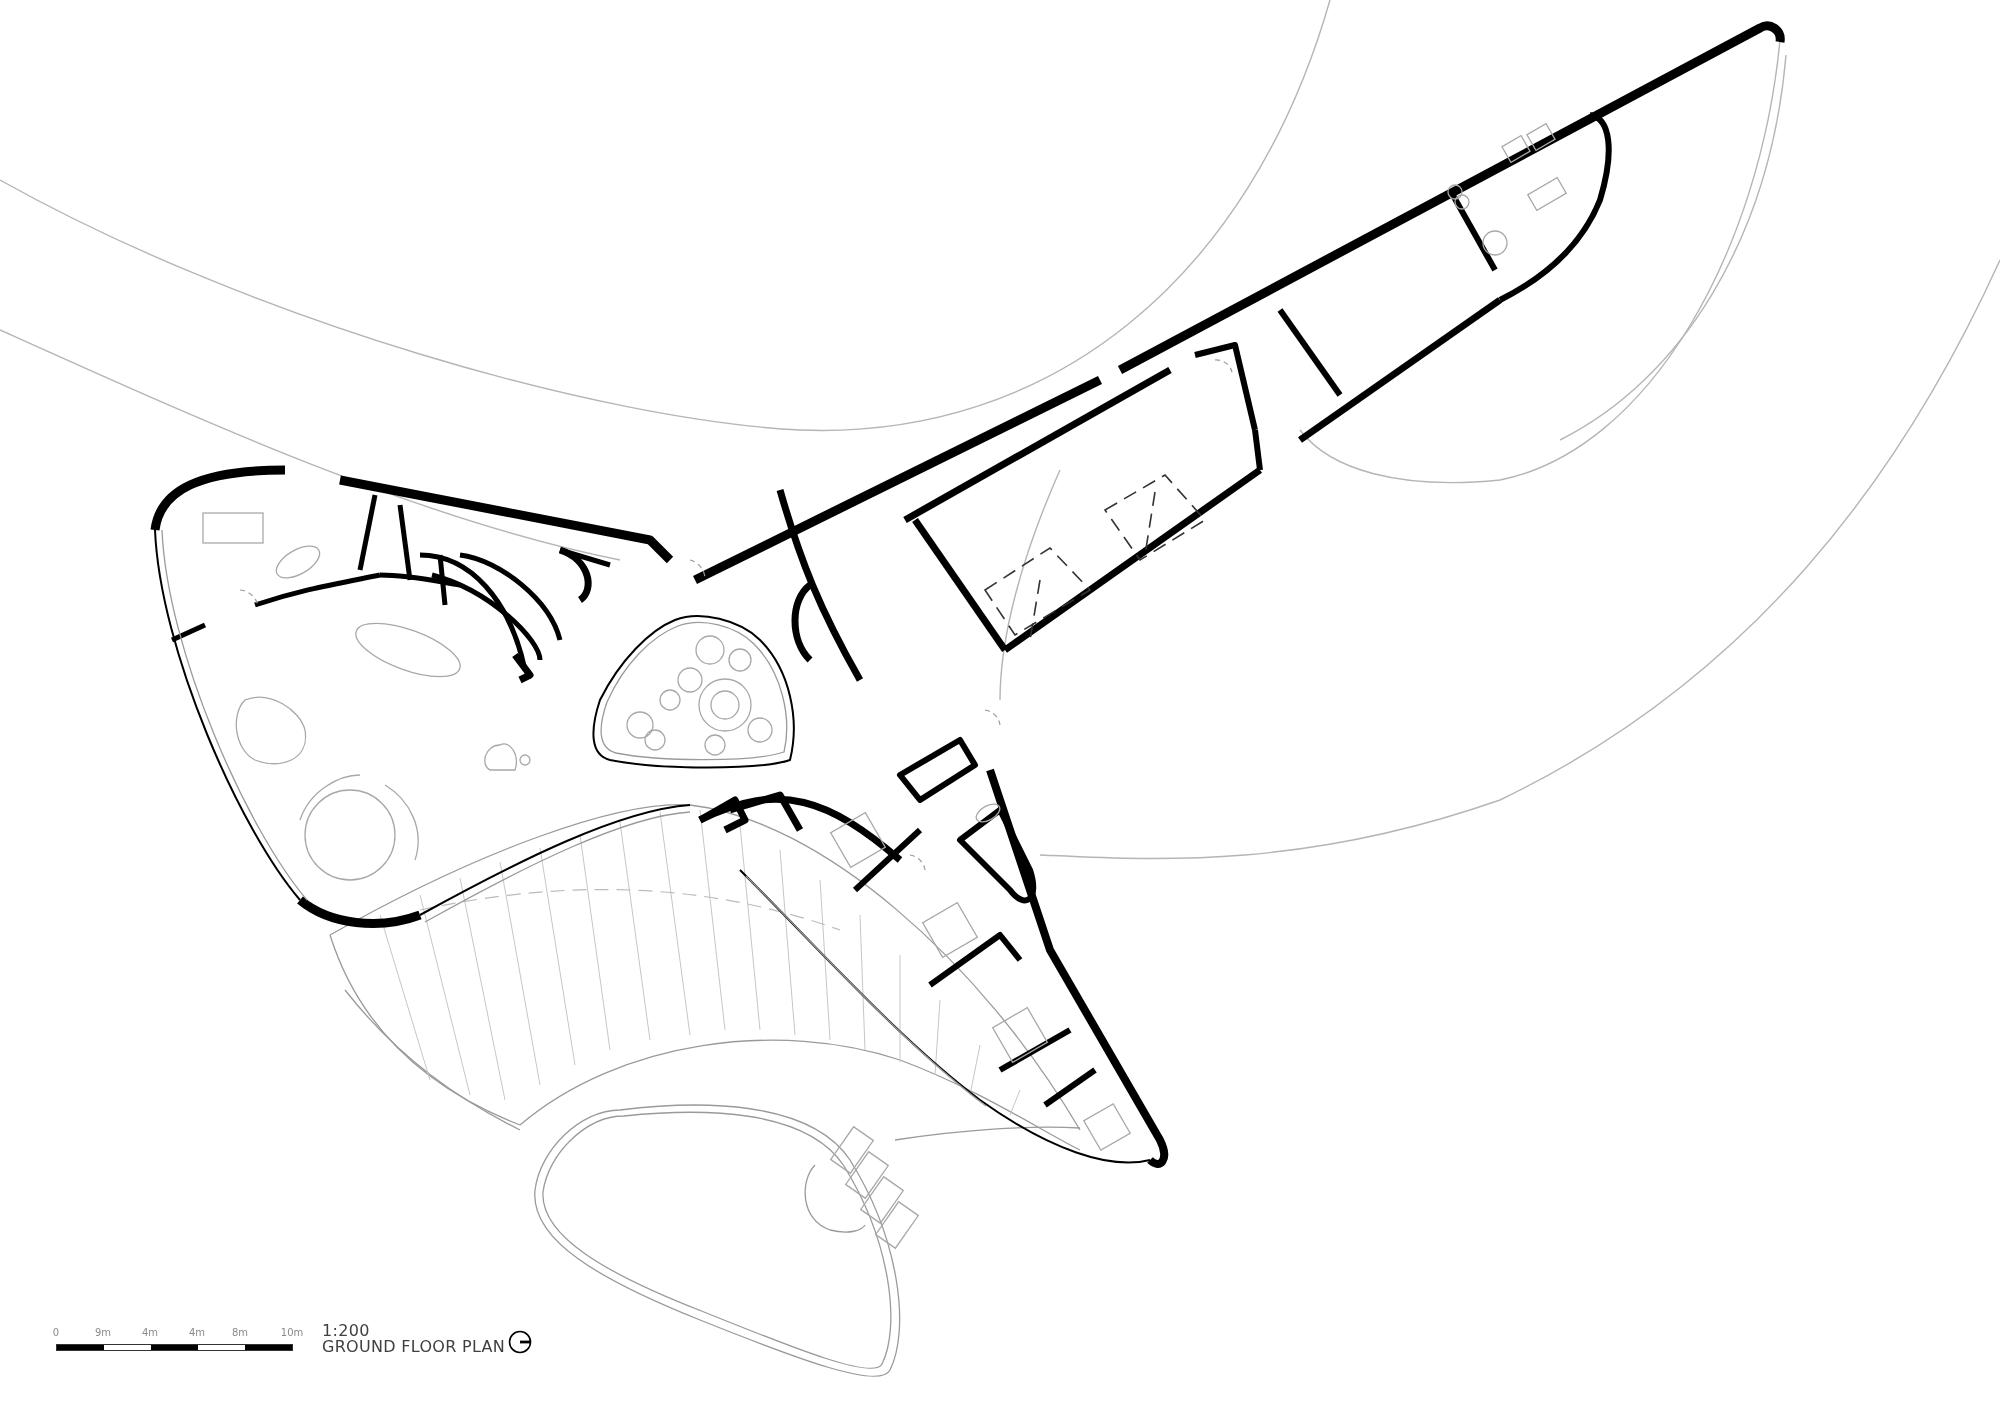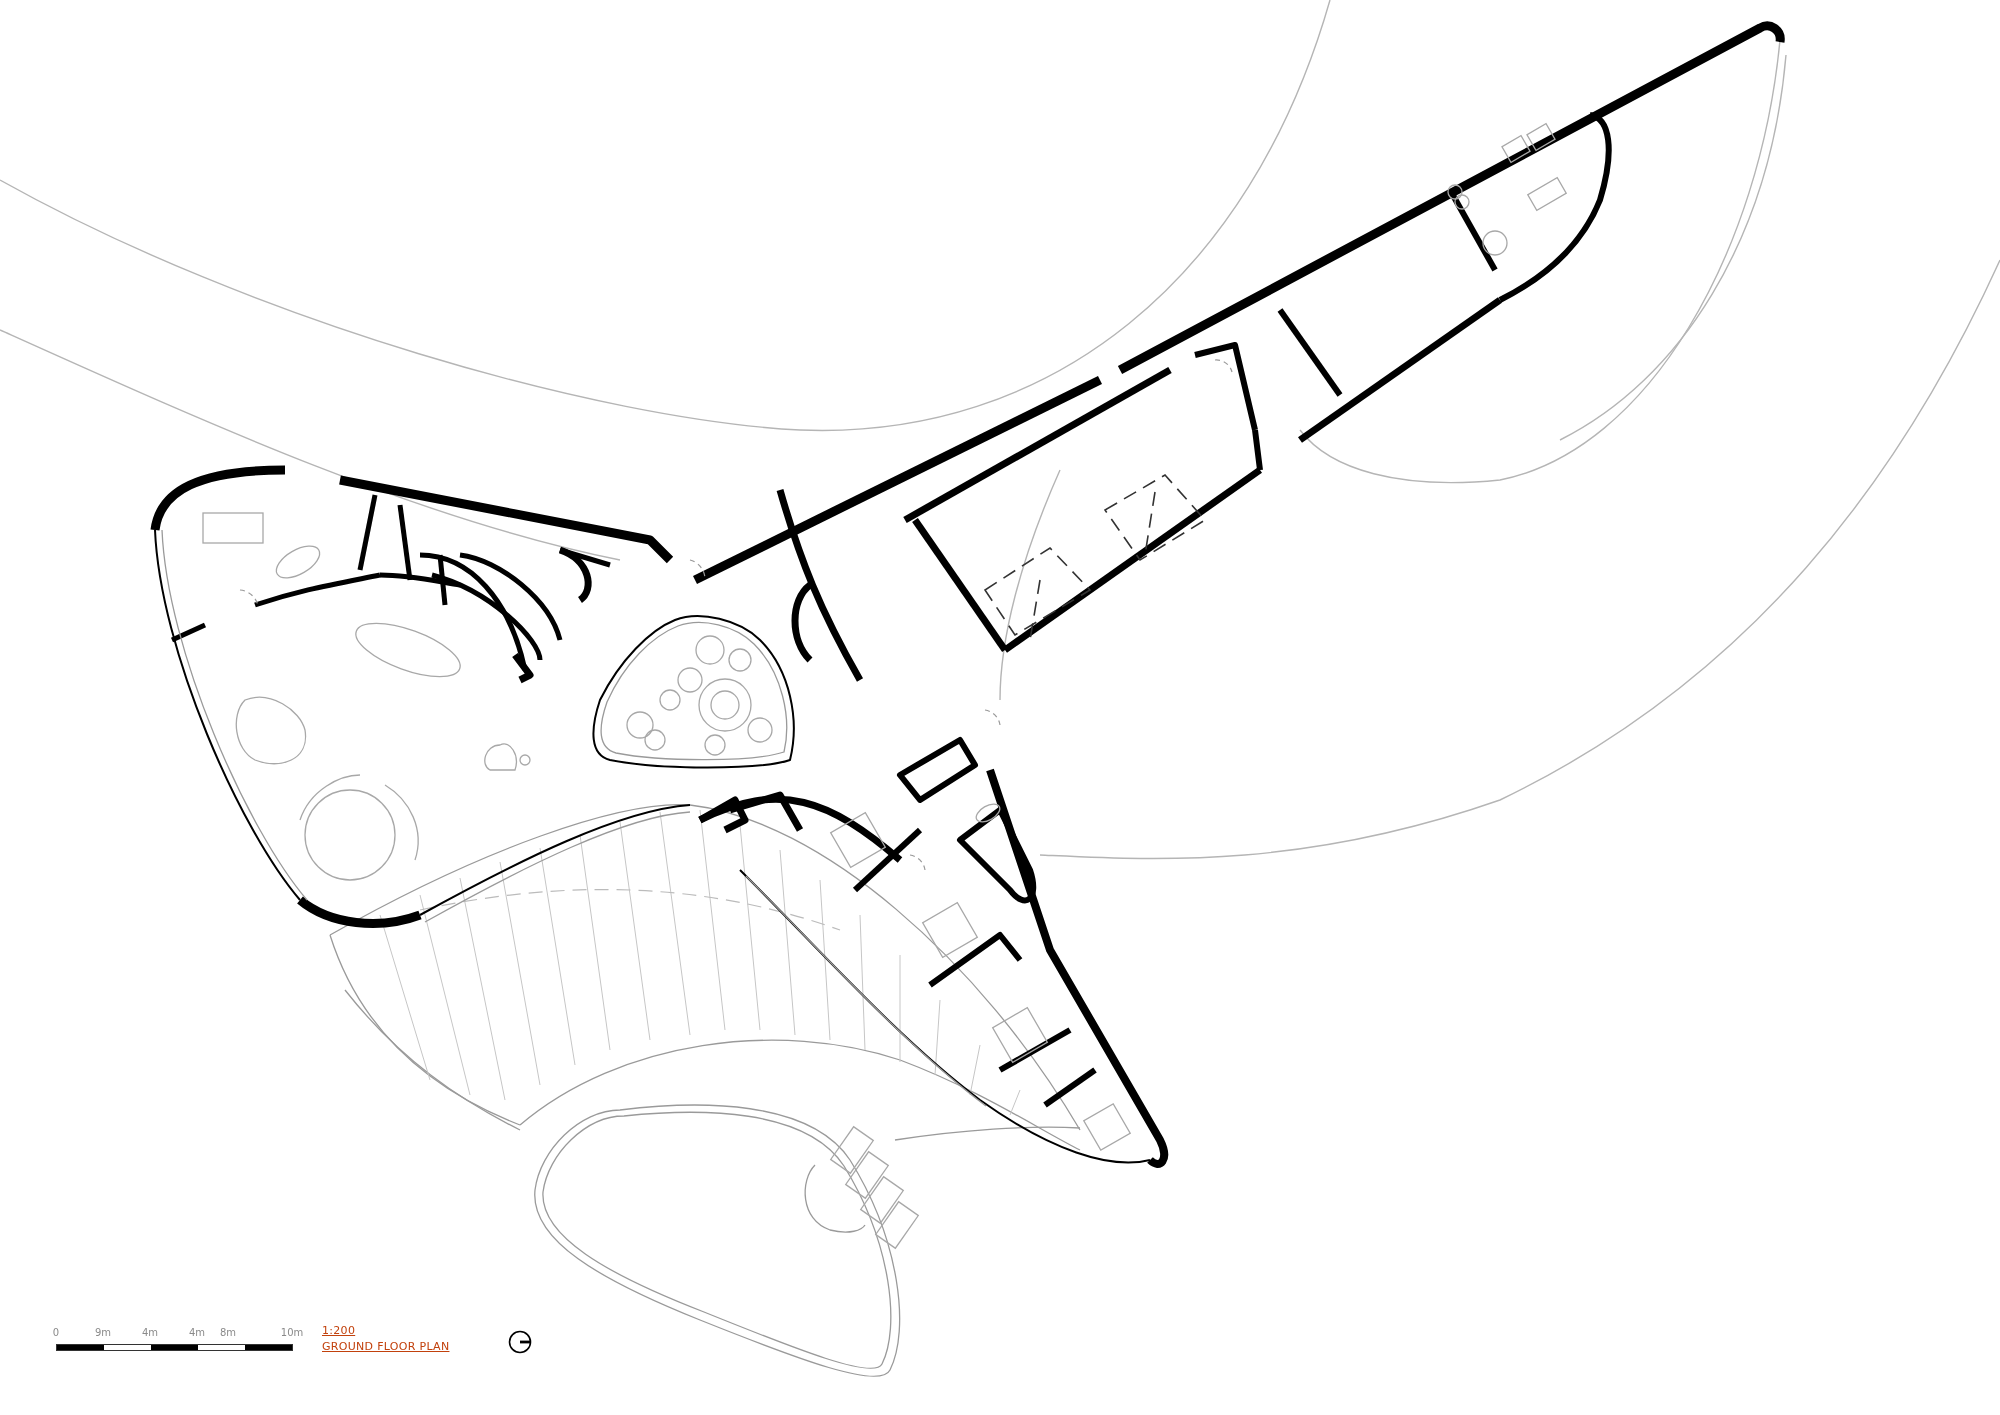--- a/index.html
+++ b/index.html
@@ -11,21 +11,21 @@
   .dash { fill: none; stroke: #333; stroke-width: 1.6; stroke-dasharray: 14 8; }
   .doorarc { fill: none; stroke: #999; stroke-width: 1.2; stroke-dasharray: 5 4; }
   .furn { fill: none; stroke: #a8a8a8; stroke-width: 1.3; }
   .deck { fill: none; stroke: #c6c6c6; stroke-width: 1; }
   .scale-labels { position: absolute; left: 52px; top: 1327px; width: 256px; height: 14px; }
   .scale-label { position: absolute; top: 0; font-size: 10px; color: #8a8a8a; transform: translateX(-50%); }
   .scale-bar { position: absolute; left: 56px; top: 1344px; height: 5px; display: flex; border: 1px solid #333; }
   .scale-seg { width: 47px; height: 5px; }
   .scale-seg.dark { background: #000; }
   .scale-seg.light { background: #fff; }
-  .plan-title { position: absolute; left: 322px; top: 1323px; font-size: 11px; line-height: 16px; color: #c2410c; letter-spacing: 0.3px; text-decoration: underline; }
+  .plan-title { position: absolute; left: 322px; top: 1323px; font-size: 16px; line-height: 16px; color: #404040; letter-spacing: 0.3px; }
   .north { position: absolute; left: 508px; top: 1330px; width: 24px; height: 24px; }
 </style>
 </head>
 <body>
 
 <svg id="plan" viewBox="0 0 2000 1415" xmlns="http://www.w3.org/2000/svg">
 
   <g>
     <path class="site" d="M0,180 C250,320 600,420 800,430 C1050,440 1250,280 1330,0"></path>
     <path class="site" d="M0,330 C200,420 420,520 620,560"></path>
@@ -193,21 +193,21 @@
     <path class="doorarc" d="M985,710 A18,18 0 0 1 1000,725"></path>
     <path class="doorarc" d="M910,855 A18,18 0 0 1 925,870"></path>
   </g>
 </svg>
 
 <div class="scale-labels">
   <span class="scale-label" style="left:4px">0</span>
   <span class="scale-label" style="left:51px">9m</span>
   <span class="scale-label" style="left:98px">4m</span>
   <span class="scale-label" style="left:145px">4m</span>
-  <span class="scale-label" style="left:176px">8m</span>
+  <span class="scale-label" style="left:188px">8m</span>
   <span class="scale-label" style="left:240px">10m</span>
 </div>
 
 <div class="scale-bar">
   <div class="scale-seg dark"></div>
   <div class="scale-seg light"></div>
   <div class="scale-seg dark"></div>
   <div class="scale-seg light"></div>
   <div class="scale-seg dark"></div>
 </div>

